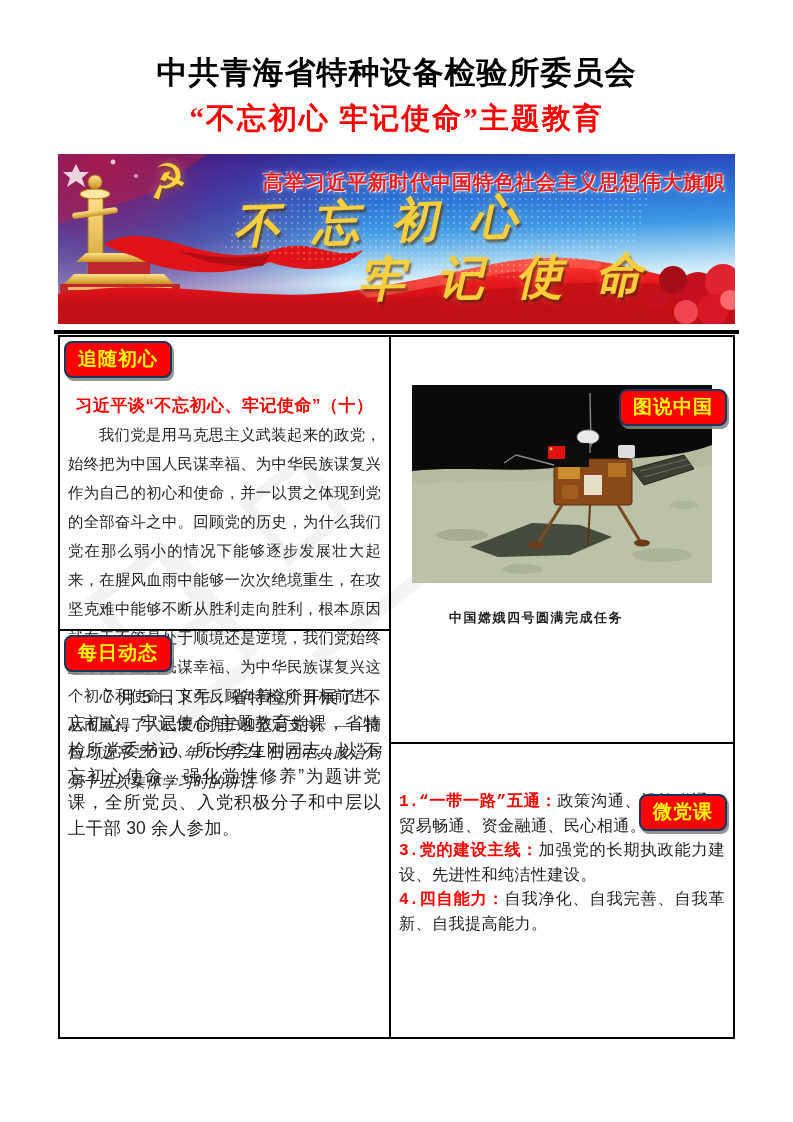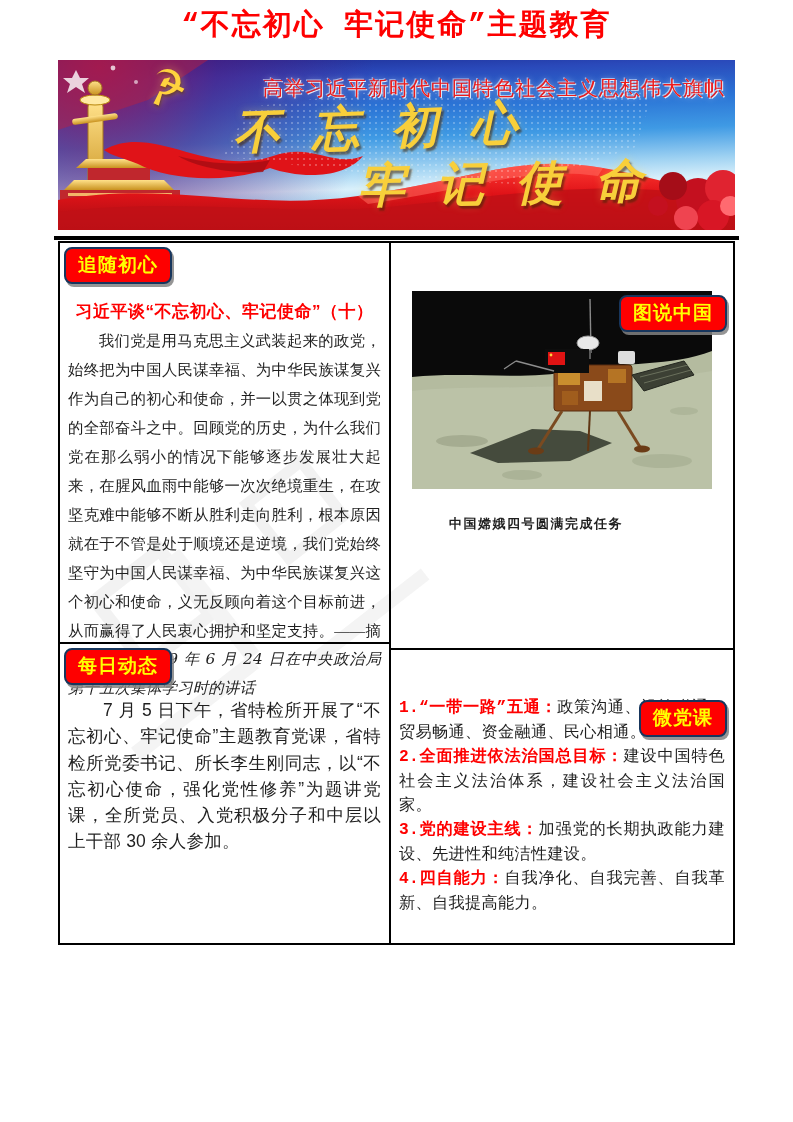--- a/index.html
+++ b/index.html
@@ -14,21 +14,21 @@
   .wm-bar { position:absolute; background:#ececec; transform:rotate(-38deg); }
 
   .content { position:relative; z-index:1; }
 
   
   .title {
     margin-top:52px; text-align:center; font-family:"Liberation Sans","DejaVu Sans",sans-serif;
     font-weight:700; font-size:31px; letter-spacing:1px; color:#000;
   }
   .subtitle {
-    margin-top:5px; text-align:center; font-family:Liberation Mono, monospace;
+    margin-top:5px; text-align:center; font-family:Liberation Serif, serif;
     font-weight:700; font-size:29px; letter-spacing:2px; color:#fe0000;
   }
 
   
   .banner {
     position:relative; width:677px; height:170px; margin:15px auto 0; overflow:hidden;
     background:
       radial-gradient(circle at 6% 4%, rgba(150,20,90,.9) 0%, rgba(90,20,120,.55) 18%, rgba(40,40,160,0) 42%),
       linear-gradient(178deg,#1c2b90 0%, #2a49ba 12%, #2b74d6 30%, #3f9ae4 46%, #9fd2f2 62%, #d9f0fb 72%, #8ecdef 84%, #6cbaea 100%);
   }
@@ -39,21 +39,21 @@
     background-size:6px 6px;
     clip-path:polygon(6% 18%, 38% 0%, 70% 10%, 100% 2%, 96% 60%, 70% 100%, 34% 88%, 0% 70%);
   }
   .emblem {
     position:absolute; left:88px; top:0px; font-size:46px; color:#ffd23e;
     transform:rotate(-14deg); text-shadow:0 2px 3px rgba(90,50,0,.6), 0 0 8px rgba(255,215,90,.5);
     font-family:"DejaVu Sans",sans-serif;
   }
   .banner-slogan {
     position:absolute; left:205px; top:15px; width:465px;
-    font-family:"Liberation Sans","DejaVu Sans",sans-serif; font-weight:400; font-size:20px;
+    font-family:"Liberation Sans","DejaVu Sans",sans-serif; font-weight:700; font-size:20px;
     color:#ee1b1b; letter-spacing:1px; white-space:nowrap;
     text-shadow:1px 1px 0 rgba(255,255,255,.85), -1px -1px 0 rgba(255,255,255,.55), 0 0 6px rgba(255,255,255,.6);
   }
   .callig {
     position:absolute; font-style:italic; font-weight:700; color:#f8cf3a;
     font-family:"DejaVu Serif","Liberation Serif",serif;
     text-shadow:2px 3px 2px rgba(60,30,0,.55), 0 0 8px rgba(255,220,100,.35);
     white-space:nowrap;
   }
   .callig-1 { left:175px; top:36px; font-size:47px; letter-spacing:32px; transform:rotate(-2deg); }
@@ -67,21 +67,21 @@
   .masthead .pub { text-align:left; padding-left:36px; }
   .masthead .issue { text-align:center; }
   .masthead .date { text-align:right; padding-right:2px; }
   .rule { width:685px; height:4px; background:#000; margin:6px auto 0; }
 
   
   .grid { width:677px; margin:1px auto 0; display:flex; border:2px solid #000; }
   .col-left  { width:331px; border-right:2px solid #000; }
   .col-right { width:340px; flex:1; }
   .cell { position:relative; background:transparent; }
-  .cell-fh { height:401px; border-bottom:2px solid #000; }   
+  .cell-fh { height:294px; border-bottom:2px solid #000; }   
   .cell-dn { height:205px; }                                 
   .cell-cp { height:359px; border-bottom:2px solid #000; }   
   .cell-ml { height:247px; }                                 
 
   .badge {
     display:inline-block; background:#fe0000; color:#ffff00; font-weight:700;
     font-family:"Liberation Sans","DejaVu Sans",sans-serif; font-size:19px;
     padding:3px 12px 4px; border-radius:8px; border:2px solid #17365d;
     box-shadow:2px 3px 0 rgba(130,130,130,.85); letter-spacing:1px;
   }
@@ -125,20 +125,21 @@
     <div class="wm-stroke" style="left:105px; top:560px; width:95px; height:95px;"></div>
     <div class="wm-bar" style="left:120px; top:700px; width:150px; height:16px;"></div>
     <div class="wm-stroke" style="left:255px; top:470px; width:80px; height:80px; border-width:11px;"></div>
     <div class="wm-bar" style="left:300px; top:610px; width:140px; height:14px;"></div>
     <div class="wm-stroke" style="left:430px; top:400px; width:70px; height:70px; border-width:10px;"></div>
     <div class="wm-bar" style="left:205px; top:540px; width:16px; height:130px;"></div>
   </div>
 
   <div class="content">
 
+    <div class="title">中共青海省特种设备检验所委员会</div>
     <div class="subtitle">“不忘初心 牢记使命”主题教育</div>
 
     <div class="banner">
       <svg width="677" height="170" viewBox="0 0 677 170">
         <defs>
           <linearGradient id="silkG" x1="0" y1="0" x2="0" y2="1">
             <stop offset="0" stop-color="#ff3a33"></stop>
               <stop offset=".45" stop-color="#e01318"></stop>
               <stop offset="1" stop-color="#a50d13"></stop>
           </linearGradient>
@@ -269,21 +270,20 @@
                 <rect x="265" y="36" width="12" height="1.8" fill="#8fa6d8"></rect>
               </g>
             </svg>
           </div>
           <div class="photo-caption">中国嫦娥四号圆满完成任务</div>
         </div>
         <div class="cell cell-ml">
           <span class="badge badge-r">微党课</span>
           <ul class="ml-list">
             <li class="ml-item"><span class="ml-lead">1.“一带一路”五通：</span><span>政策沟通、设施联通、贸易畅通、资金融通、民心相通。</span></li>
-            <li class="ml-item"><span class="ml-lead">2.全面推进依法治国总目标：</span><span>建设中国特色社会主义法治体系，建设社会主义法治国家。</span></li>
             <li class="ml-item"><span class="ml-lead">3.党的建设主线：</span><span>加强党的长期执政能力建设、先进性和纯洁性建设。</span></li>
             <li class="ml-item"><span class="ml-lead">4.四自能力：</span><span>自我净化、自我完善、自我革新、自我提高能力。</span></li>
           </ul>
         </div>
       </div>
 
     </div>
   </div>
 </div>
 

